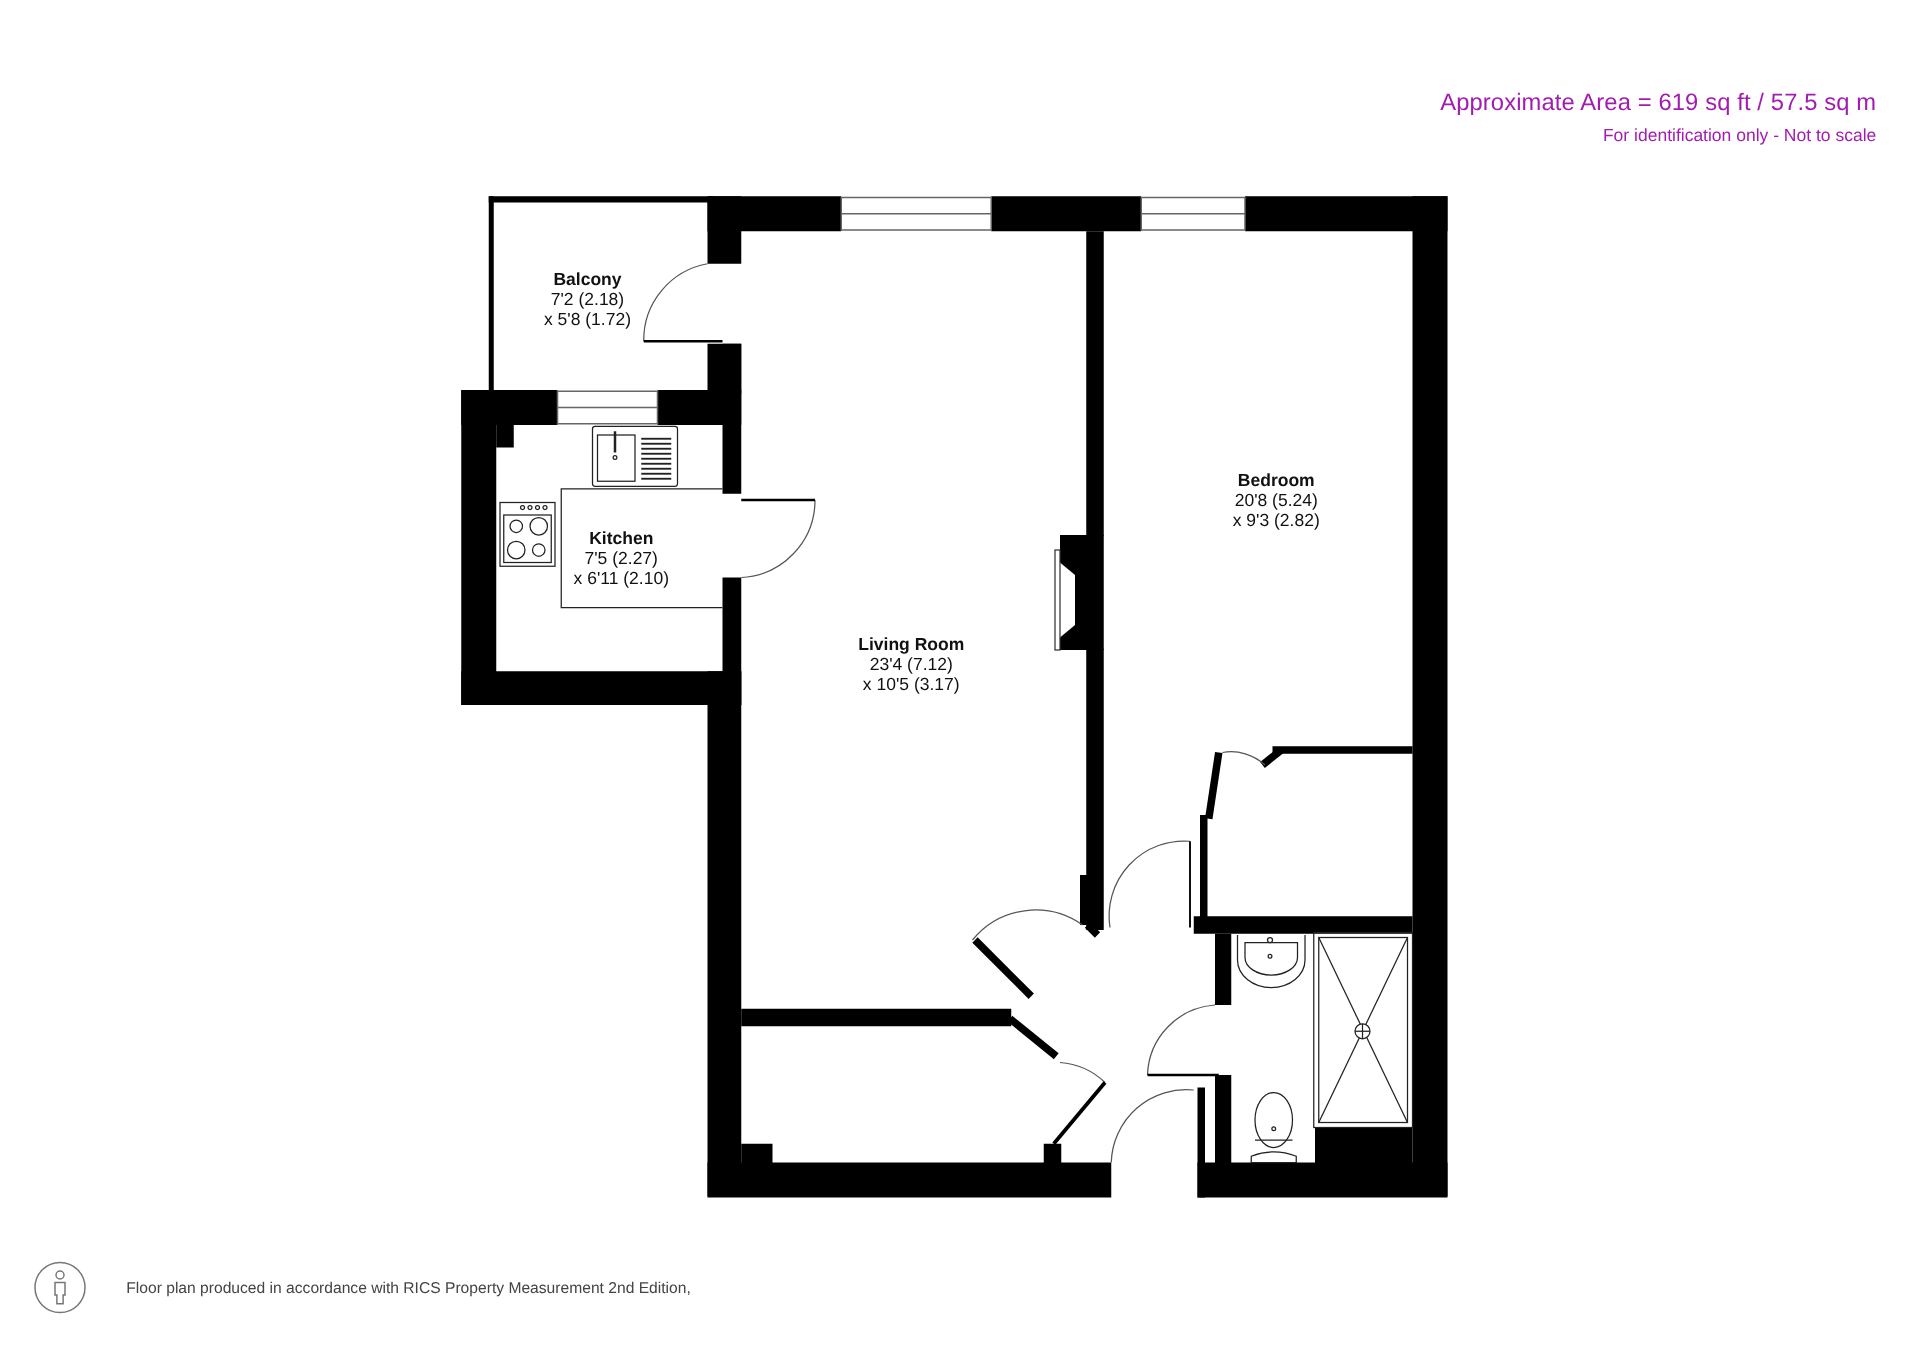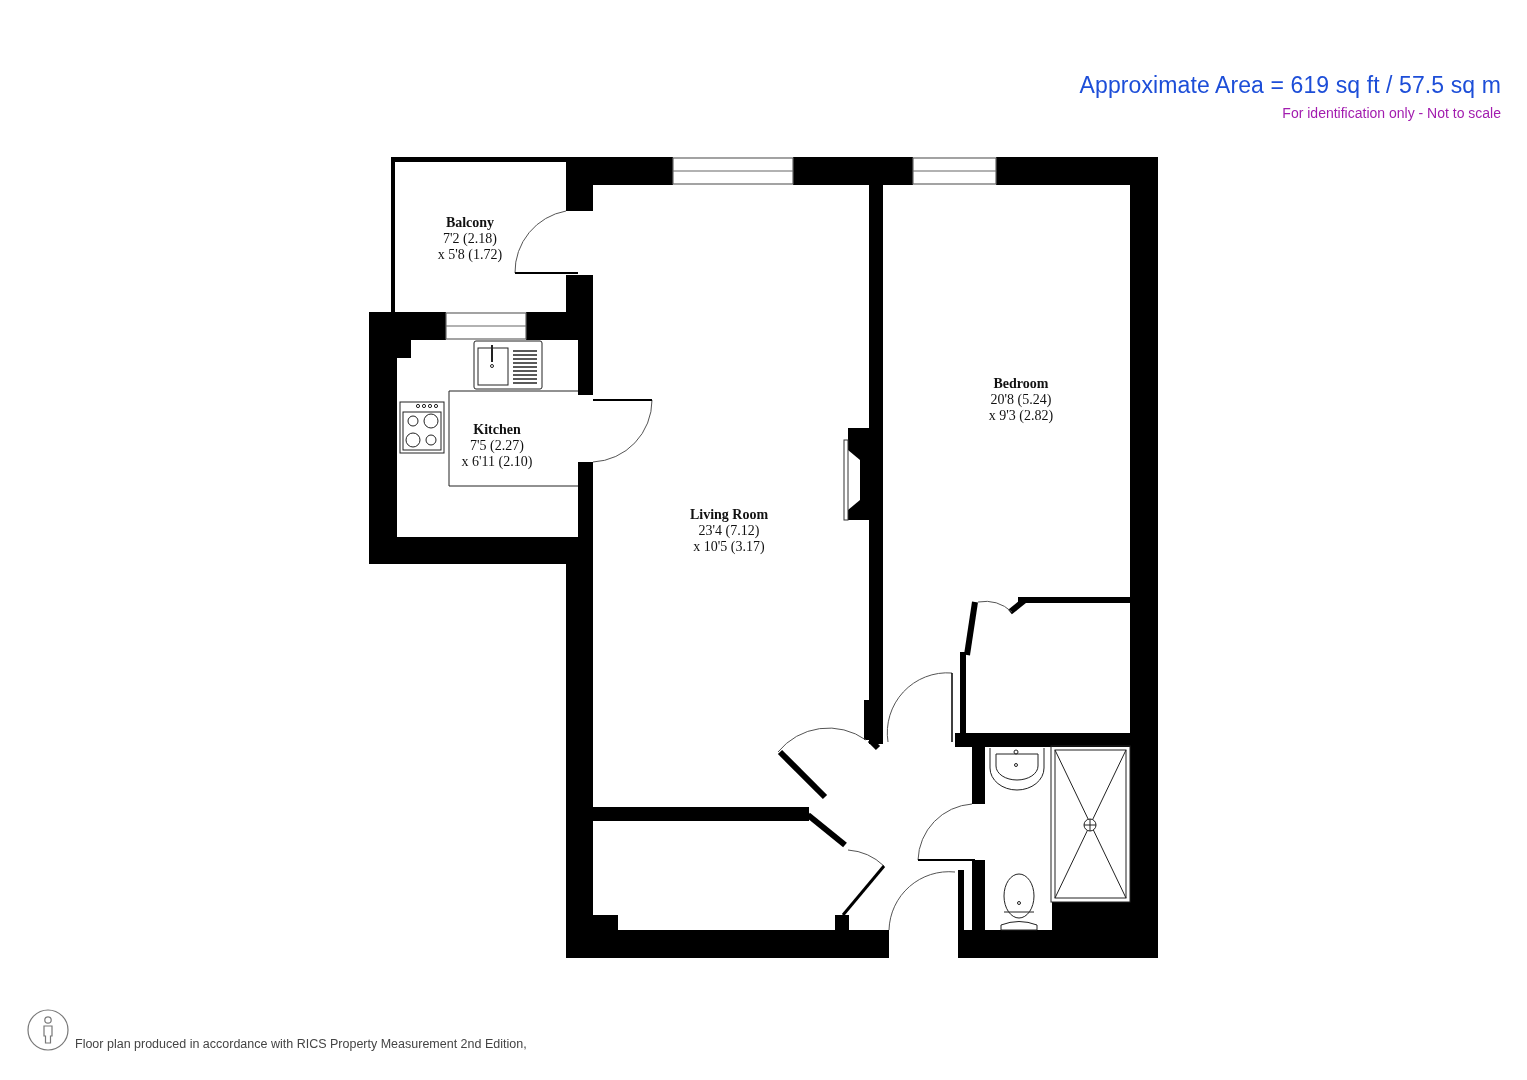--- a/index.html
+++ b/index.html
@@ -1,23 +1,23 @@
 <!DOCTYPE html>
 <html><head>
 <meta charset="utf-8">
 <style>
   html, body { margin:0; padding:0; background:#ffffff; }
   body { width:1527px; height:1080px; position:relative; overflow:hidden; font-family:"Liberation Sans", sans-serif; color:#111; }
   .header { position:absolute; right:26px; top:72px; text-align:right; }
-  .area { font-size:23px; color:#1d4ed8; letter-spacing:0.1px; }
+  .area { font-size:19px; color:#a21caf; letter-spacing:0.1px; }
   .note { font-size:14px; color:#a21caf; margin-top:6px; }
   svg.plan { position:absolute; left:0; top:0; }
-  .room-label { position:absolute; text-align:center; font-size:14px; line-height:16px; color:#111; transform:translateX(-50%); white-space:nowrap;font-family:Liberation Serif, serif; }
+  .room-label { position:absolute; text-align:center; font-size:14px; line-height:16px; color:#111; transform:translateX(-50%); white-space:nowrap; }
   .room-label .name { font-weight:bold; font-size:14px; }
-  .footer { position:absolute; left:26px; top:1008px; display:flex; align-items:flex-end; }
+  .footer { position:absolute; left:26px; top:1008px; display:flex; align-items:center;gap:26px; }
   .footer-icon { width:44px; height:44px; }
   .footer-text { margin-left:5px; font-size:12.5px; line-height:16px; color:#444; }
   .footer-text .copy { margin-left:10px; }
 </style>
 </head>
 <body>
 
 <div class="header">
   <div class="area">Approximate Area = 619 sq ft / 57.5 sq m</div>
   <div class="note">For identification only - Not to scale</div>

